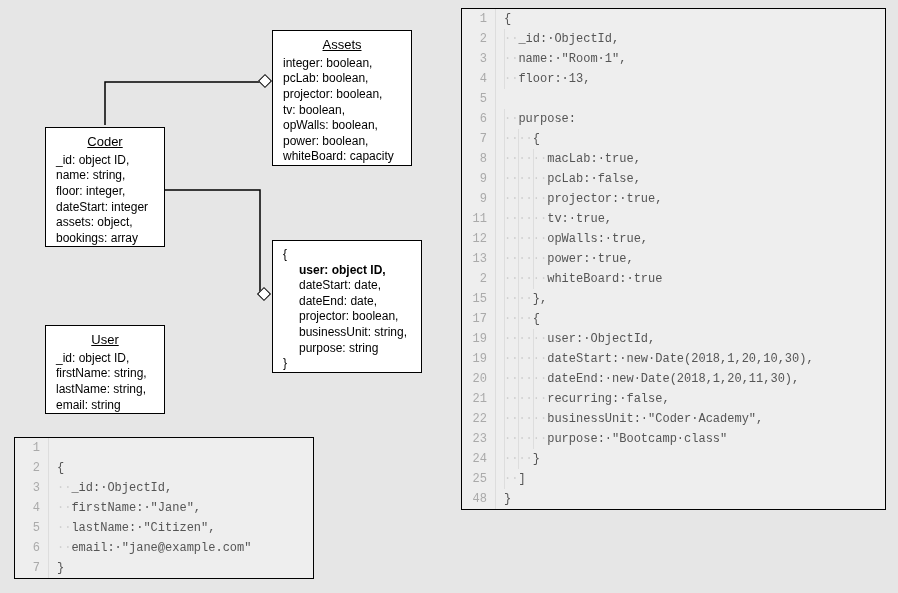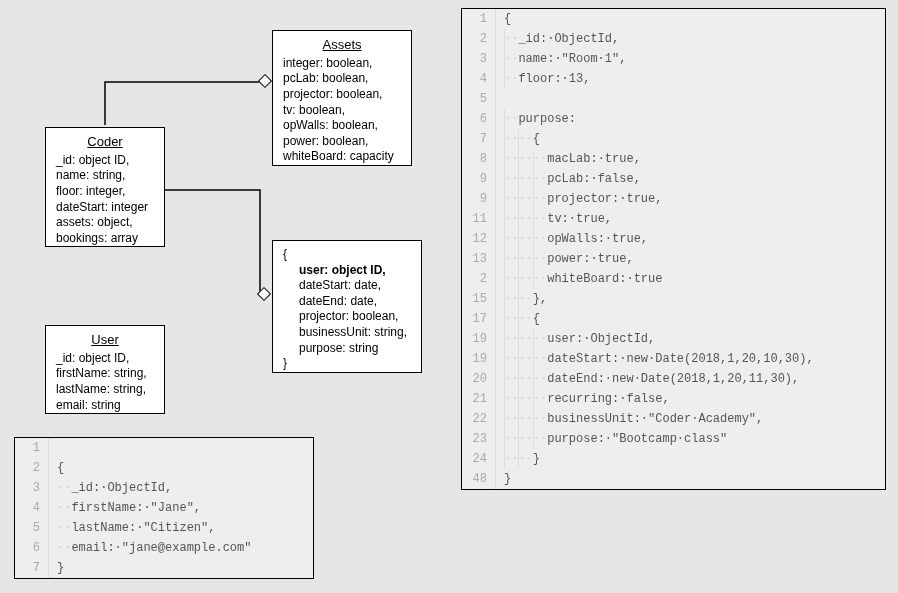--- a/index.html
+++ b/index.html
@@ -242,16 +242,20 @@
     </div>
     <div class="code-line">
       <div class="gutter">23</div>
       <div class="code-text"><span style="color: rgb(208, 208, 208);">·</span><span style="color: rgb(208, 208, 208);">·</span><span style="color: rgb(208, 208, 208);">·</span><span style="color: rgb(208, 208, 208);">·</span><span style="color: rgb(208, 208, 208);">·</span><span style="color: rgb(208, 208, 208);">·</span><span style="position: absolute; left: 8px; top: 0px; height: 20px; border-left: 1px solid rgb(221, 221, 221);"></span><span style="position: absolute; left: 22.4px; top: 0px; height: 20px; border-left: 1px solid rgb(221, 221, 221);"></span><span style="position: absolute; left: 36.8px; top: 0px; height: 20px; border-left: 1px solid rgb(221, 221, 221);"></span><span>purpose:·"Bootcamp·class"</span></div>
     </div>
     <div class="code-line">
       <div class="gutter">24</div>
       <div class="code-text"><span style="color: rgb(208, 208, 208);">·</span><span style="color: rgb(208, 208, 208);">·</span><span style="color: rgb(208, 208, 208);">·</span><span style="color: rgb(208, 208, 208);">·</span><span style="position: absolute; left: 8px; top: 0px; height: 20px; border-left: 1px solid rgb(221, 221, 221);"></span><span style="position: absolute; left: 22.4px; top: 0px; height: 20px; border-left: 1px solid rgb(221, 221, 221);"></span><span>}</span></div>
     </div>
     <div class="code-line">
+      <div class="gutter">25</div>
+      <div class="code-text"><span style="color: rgb(208, 208, 208);">·</span><span style="color: rgb(208, 208, 208);">·</span><span style="position: absolute; left: 8px; top: 0px; height: 20px; border-left: 1px solid rgb(221, 221, 221);"></span><span>]</span></div>
+    </div>
+    <div class="code-line">
       <div class="gutter">48</div>
       <div class="code-text"><span>}</span></div>
     </div>
   </div>
 
 </body></html>

